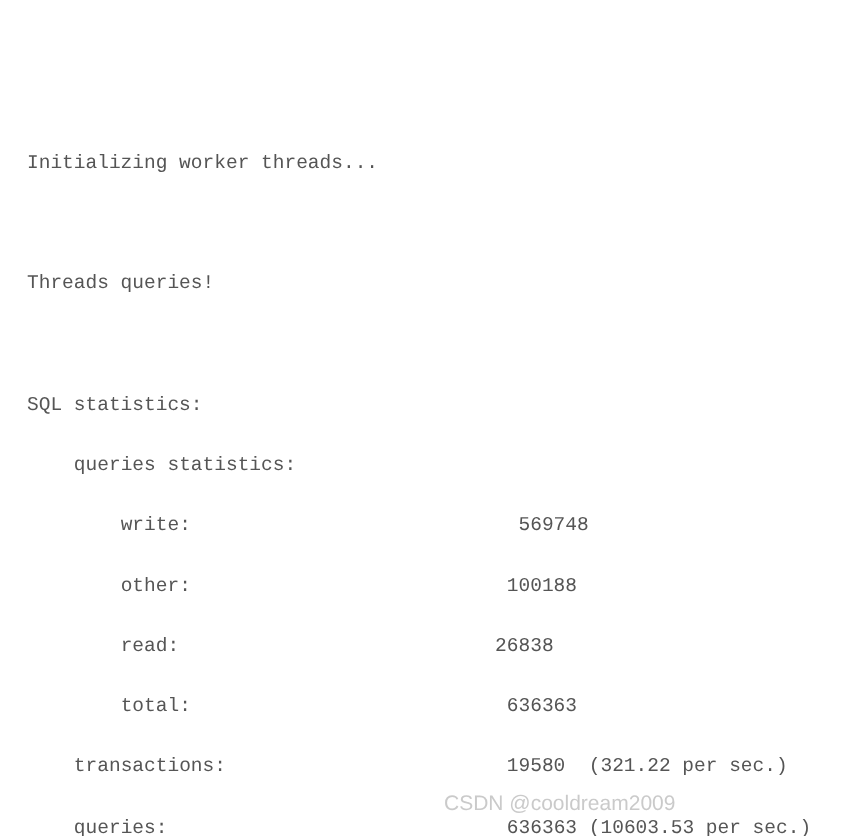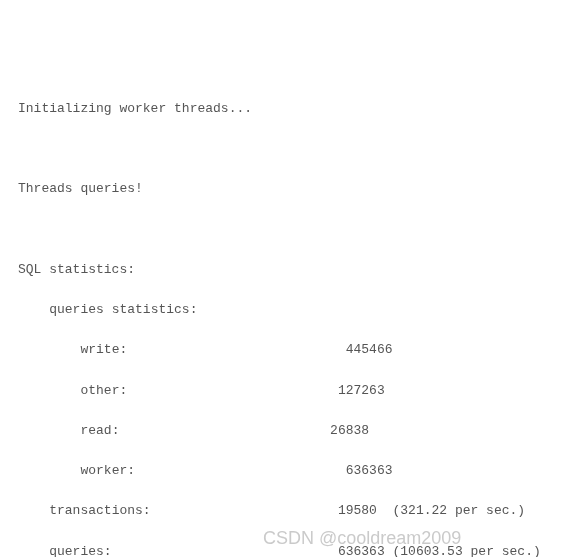--- a/index.html
+++ b/index.html
@@ -10,43 +10,43 @@
     line-height: 1.55;
     color: #555;
     background: #fff;
     white-space: pre;
     width: 562px;
     box-sizing: border-box;
   }
   .line { white-space: pre; }
   .watermark {
     position: absolute;
-    left: 263px;
+    left: 296px;
     top: 525px;
     color: rgba(180,180,180,0.7);
-    font-size: 18px;
+    font-size: 14px;
     font-family: sans-serif;
     pointer-events: none;
   }
 </style>
 </head>
 <body>
 
 
 
 <div class="line">Initializing worker threads...</div>
 <div class="line"> </div>
 <div class="line">Threads queries!</div>
 <div class="line"> </div>
 <div class="line">SQL statistics:</div>
 <div class="line">    <span>queries statistics:</span></div>
-<div class="line">        <span>write:</span>                            <span>445466</span></div>
-<div class="line">        <span>other:</span>                           <span>127263</span></div>
+<div class="line">        <span>write:</span>                            <span>569748</span></div>
+<div class="line">        <span>other:</span>                           <span>100188</span></div>
 <div class="line">        <span>read:</span>                           <span>26838</span></div>
-<div class="line">        <span>worker:</span>                           <span>636363</span></div>
+<div class="line">        <span>total:</span>                           <span>636363</span></div>
 <div class="line">    <span>transactions:</span>                        <span>19580</span>  <span>(321.22 per sec.)</span></div>
 <div class="line">    <span>queries:</span>                             <span>636363</span> <span>(10603.53 per sec.)</span></div>
 
 
 
 
 
 
 
 

